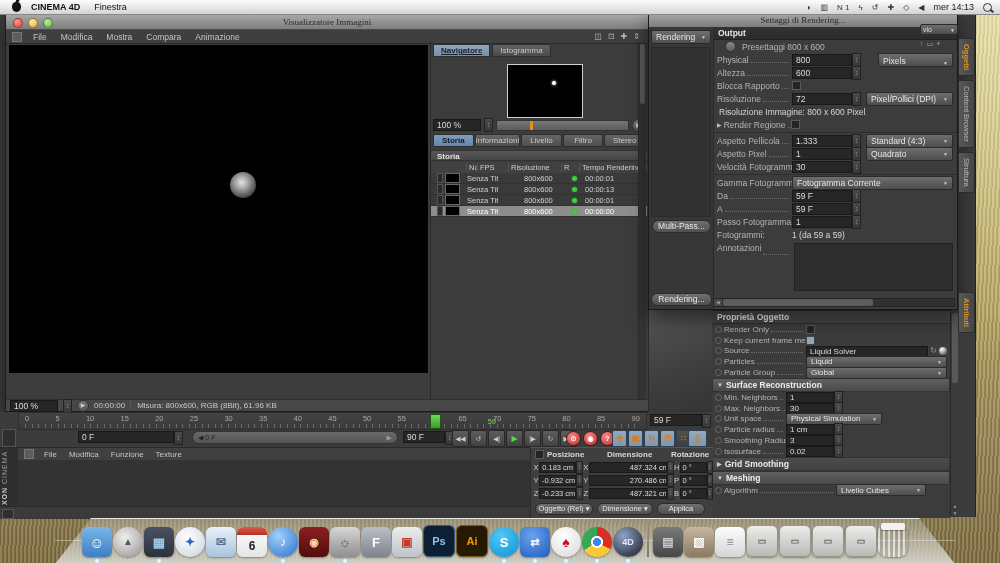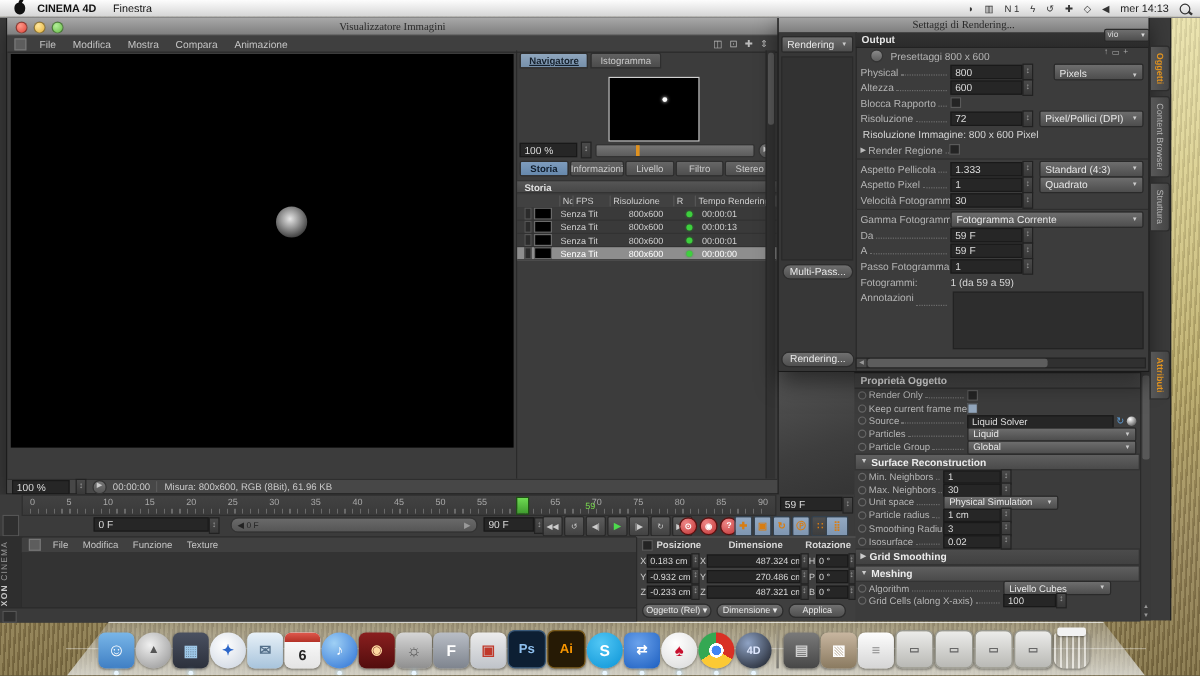--- a/index.html
+++ b/index.html
@@ -171,21 +171,21 @@
   #mat-foot{position:absolute;left:0px;top:58px;width:530px;height:12px;background:#3a3a3a;border-top:1px solid #2a2a2a;}
   #mat-foot i{position:absolute;left:2px;top:2px;width:10px;height:8px;background:#2f2f2f;border:1px solid #555;}
   
   #coords{left:530px;top:447px;width:182px;height:70px;background:#3f3f3f;border-top:1px solid #555;border-left:1px solid #2a2a2a;font-size:8px;}
   .co-hdr{display:flex;align-items:center;height:13px;color:#d8d8d8;font-size:8px;}
   .co-hdr .chk{margin:0 3px 0 4px;}
   .co-hdr span{font-weight:bold;}
   .co-row{display:flex;align-items:center;height:13px;padding-left:2px;}
   .co-ax{width:8px;text-align:center;color:#cfcfcf;font-size:7.5px;}
   .co-val{background:#262626;border:1px solid #191919;color:#dcdcdc;font-size:7.5px;height:9px;line-height:9px;padding:0 2px;white-space:nowrap;overflow:hidden;}
-  .cv1{width:42px;}.cv2{width:46px;padding-left:40px;}.cv3{width:28px;}
+  .cv1{width:42px;text-align:center;}.cv2{width:46px;padding-left:40px;}.cv3{width:28px;}
   .co-row .spin{height:11px;line-height:10px;width:6px;}
   .co-btns{display:flex;gap:4px;padding:3px 3px 0 4px;}
   .co-btns .btn{font-size:7.5px;height:10px;line-height:10px;}
   
   #dockshelf{left:55px;top:518px;width:900px;height:45px;z-index:50;
     clip-path:polygon(4% 0,96% 0,100% 100%,0 100%);
     background:linear-gradient(rgba(190,190,185,.35),rgba(225,225,220,.85));
     border-top:1px solid rgba(255,255,255,.5);}
   #dockline{left:55px;top:540px;width:900px;height:1px;background:rgba(255,255,255,.35);z-index:51;}
   #dockicons{left:82px;top:521px;display:flex;align-items:flex-end;gap:1px;z-index:52;}
@@ -499,29 +499,20 @@
         <span class="ring"></span>
         <span class="lblw4">
           <span class="lbl">Algorithm</span>
           <span class="lead"></span>
         </span>
       <span class="dd" style="width:80px;">
           <span>Livello Cubes</span>
           <span class="arr">▼</span>
         </span>
       </div>
-    <div class="ap-row">
-        <span class="ring"></span>
-        <span class="lblw4">
-          <span class="lbl">Grid Cells (along X-axis)</span>
-          <span class="lead"></span>
-        </span>
-      <span class="val" style="width:36px;">100</span>
-        <span class="spin">↕</span>
-      </div>
 
   </div>
   <div id="props-scroll" class="abs">
     <i></i>
       <span class="sa" style="bottom:8px;">▲</span>
       <span class="sa" style="bottom:1px;">▼</span>
   </div>
 
   <div id="rsettings" class="abs">
     <div class="titlebar">

